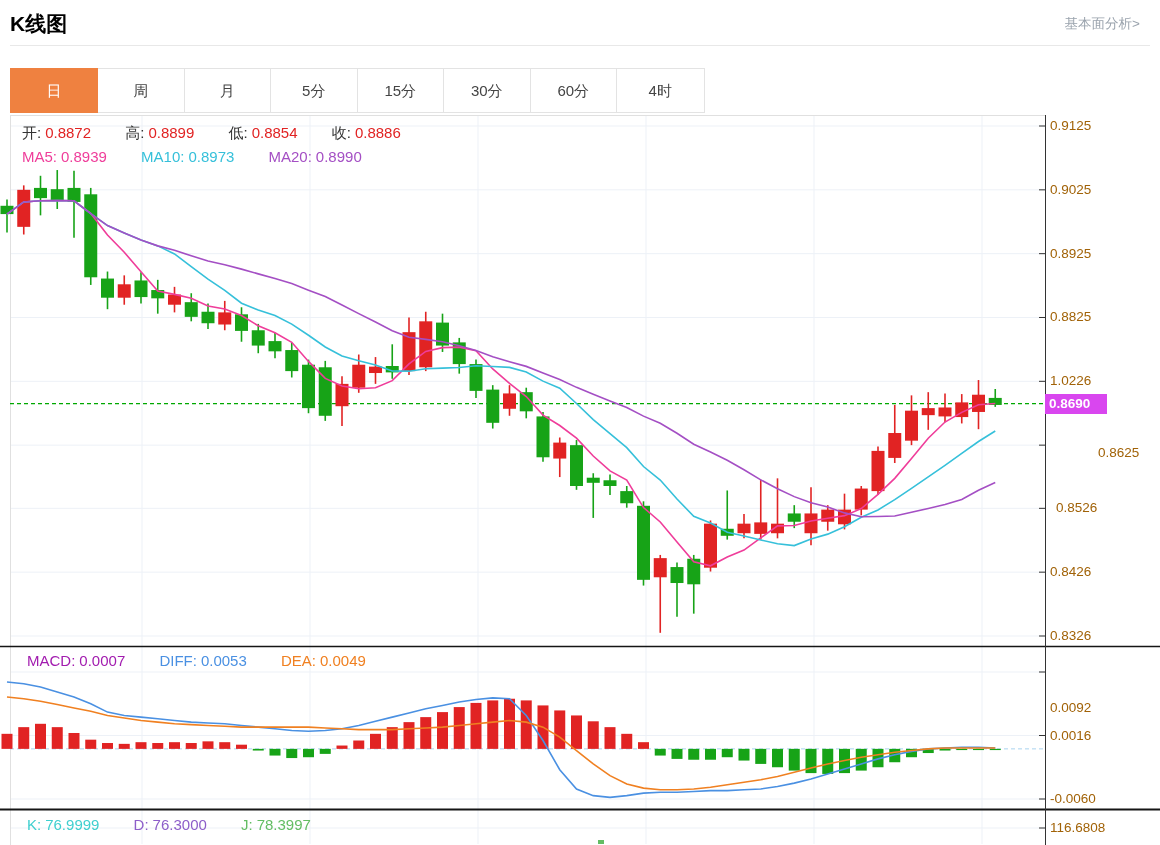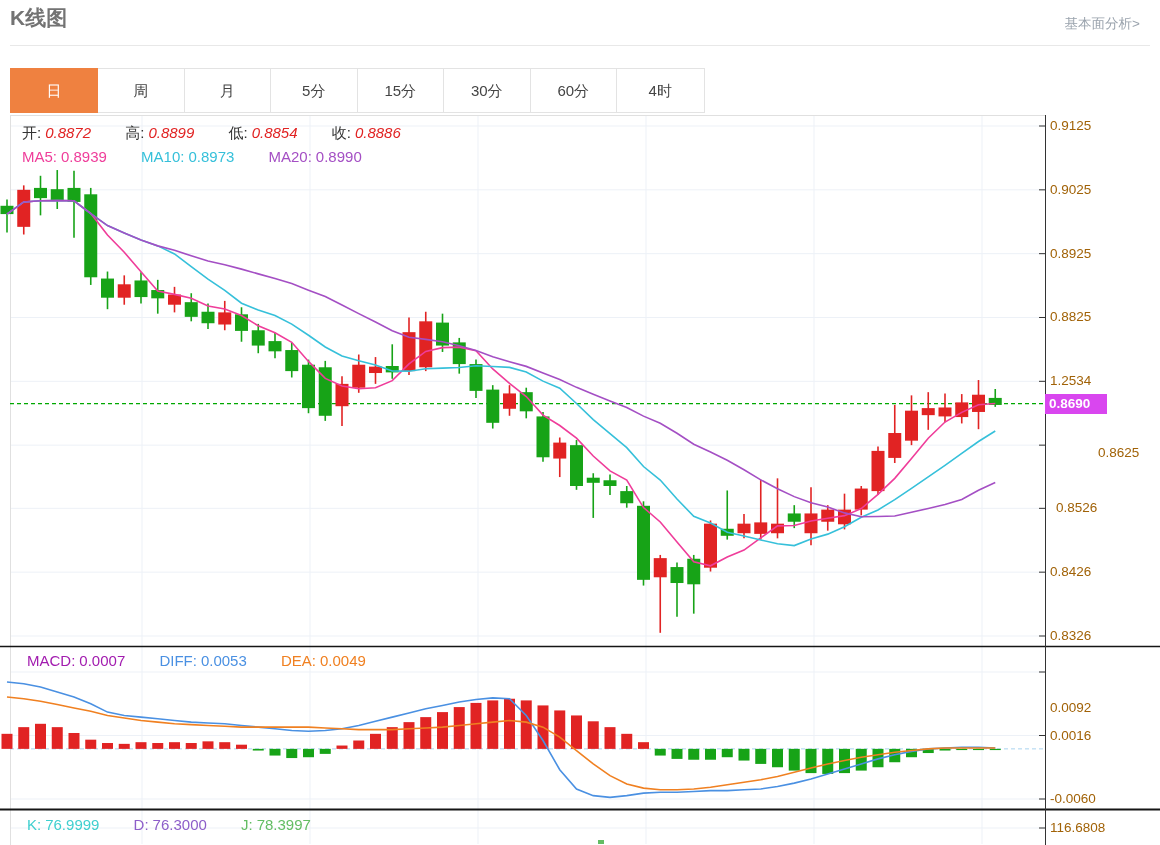--- a/index.html
+++ b/index.html
@@ -1,30 +1,30 @@
 <!DOCTYPE html>
 <html><head>
 <meta charset="utf-8">
 <style>
   html,body{margin:0;padding:0;background:#fff;}
   .page{position:relative;width:1160px;height:845px;overflow:hidden;background:#fff;
         font-family:"Liberation Sans",sans-serif;-webkit-font-smoothing:antialiased;}
-  .page-title{position:absolute;left:10px;top:4px;font-size:21px;font-weight:bold;color:#737373;}
+  .page-title{position:absolute;left:10px;top:10px;font-size:21px;font-weight:bold;color:#000000;}
   .fund-link{position:absolute;right:20px;top:15px;font-size:13.5px;color:#9aa3ad;cursor:pointer;text-decoration:none;}
   .title-divider{position:absolute;left:10px;right:10px;top:45px;height:1px;background:#e8e8e8;}
   .tab-bar{position:absolute;left:10px;top:68px;height:45px;display:flex;border:1px solid #e3e3e3;box-sizing:border-box;background:#fff;}
   .tab{width:86.5px;line-height:43px;text-align:center;font-size:15px;color:#444;background:#fff;
        border-right:1px solid #e3e3e3;cursor:pointer;box-sizing:border-box;}
   .tab:last-child{border-right:none;}
   .tab.active{background:#ef8140;color:#fff;margin:-1px 0 -1px -1px;line-height:45px;border-right:none;width:88px;}
   .readout{position:absolute;font-size:15px;white-space:nowrap;z-index:5;}
   .readout span{margin-right:4px;}
   .readout .gap{display:inline-block;width:22px;}
   .lbl-dark{color:#333;}
-  .val-red{color:#e12323;font-style:italic;}
+  .val-red{color:#e12323;}
   .ma5{color:#ef3d9a;} .ma10{color:#36c0da;} .ma20{color:#a44fc4;}
   .macd-red{color:#a21caf;} .diff-blue{color:#4a90e2;} .dea-orange{color:#f08021;}
   .kdj-k{color:#3fcfcf;} .kdj-d{color:#8d5ec9;} .kdj-j{color:#63bd63;}
   #kline-svg{position:absolute;left:0;top:115px;}
   .axis-label{position:absolute;left:1050px;font-size:13.5px;color:#a16207;white-space:nowrap;}
   .price-badge{position:absolute;left:1045px;width:62px;height:20px;background:#d946ef;color:#fff;
                font-size:13.5px;font-weight:bold;line-height:20px;padding-left:4px;box-sizing:border-box;z-index:6;}
 </style>
 </head>
 <body>
@@ -296,21 +296,21 @@
       <line x1="1039" y1="735.5" x2="1045" y2="735.5" stroke="#333333"></line>
       <line x1="1039" y1="799" x2="1045" y2="799" stroke="#333333"></line>
       <line x1="1039" y1="828" x2="1045" y2="828" stroke="#333333"></line>
     </svg>
 
   <div id="axis-labels">
       <div class="axis-label" style="top: 118px;">0.9125</div>
       <div class="axis-label" style="top: 181.83px;">0.9025</div>
       <div class="axis-label" style="top: 245.66px;">0.8925</div>
       <div class="axis-label" style="top: 309.489px;">0.8825</div>
-      <div class="axis-label" style="top: 373.319px;">1.2534</div>
+      <div class="axis-label" style="top: 373.319px;">1.0226</div>
       <div class="axis-label" style="top: 445px; margin-left: 48px;">0.8625</div>
       <div class="axis-label" style="top: 500.34px; margin-left: 6px;">0.8526</div>
       <div class="axis-label" style="top: 564.17px;">0.8426</div>
       <div class="axis-label" style="top: 628px;">0.8326</div>
       <div class="axis-label" style="top: 664px; margin-top: 36px;">0.0092</div>
       <div class="axis-label" style="top: 727.5px;">0.0016</div>
       <div class="axis-label" style="top: 791px;">-0.0060</div>
       <div class="axis-label" style="top: 820px;">116.6808</div>
     </div>
   <div class="price-badge" id="price-badge" style="top: 393.66px;">0.8690</div>

